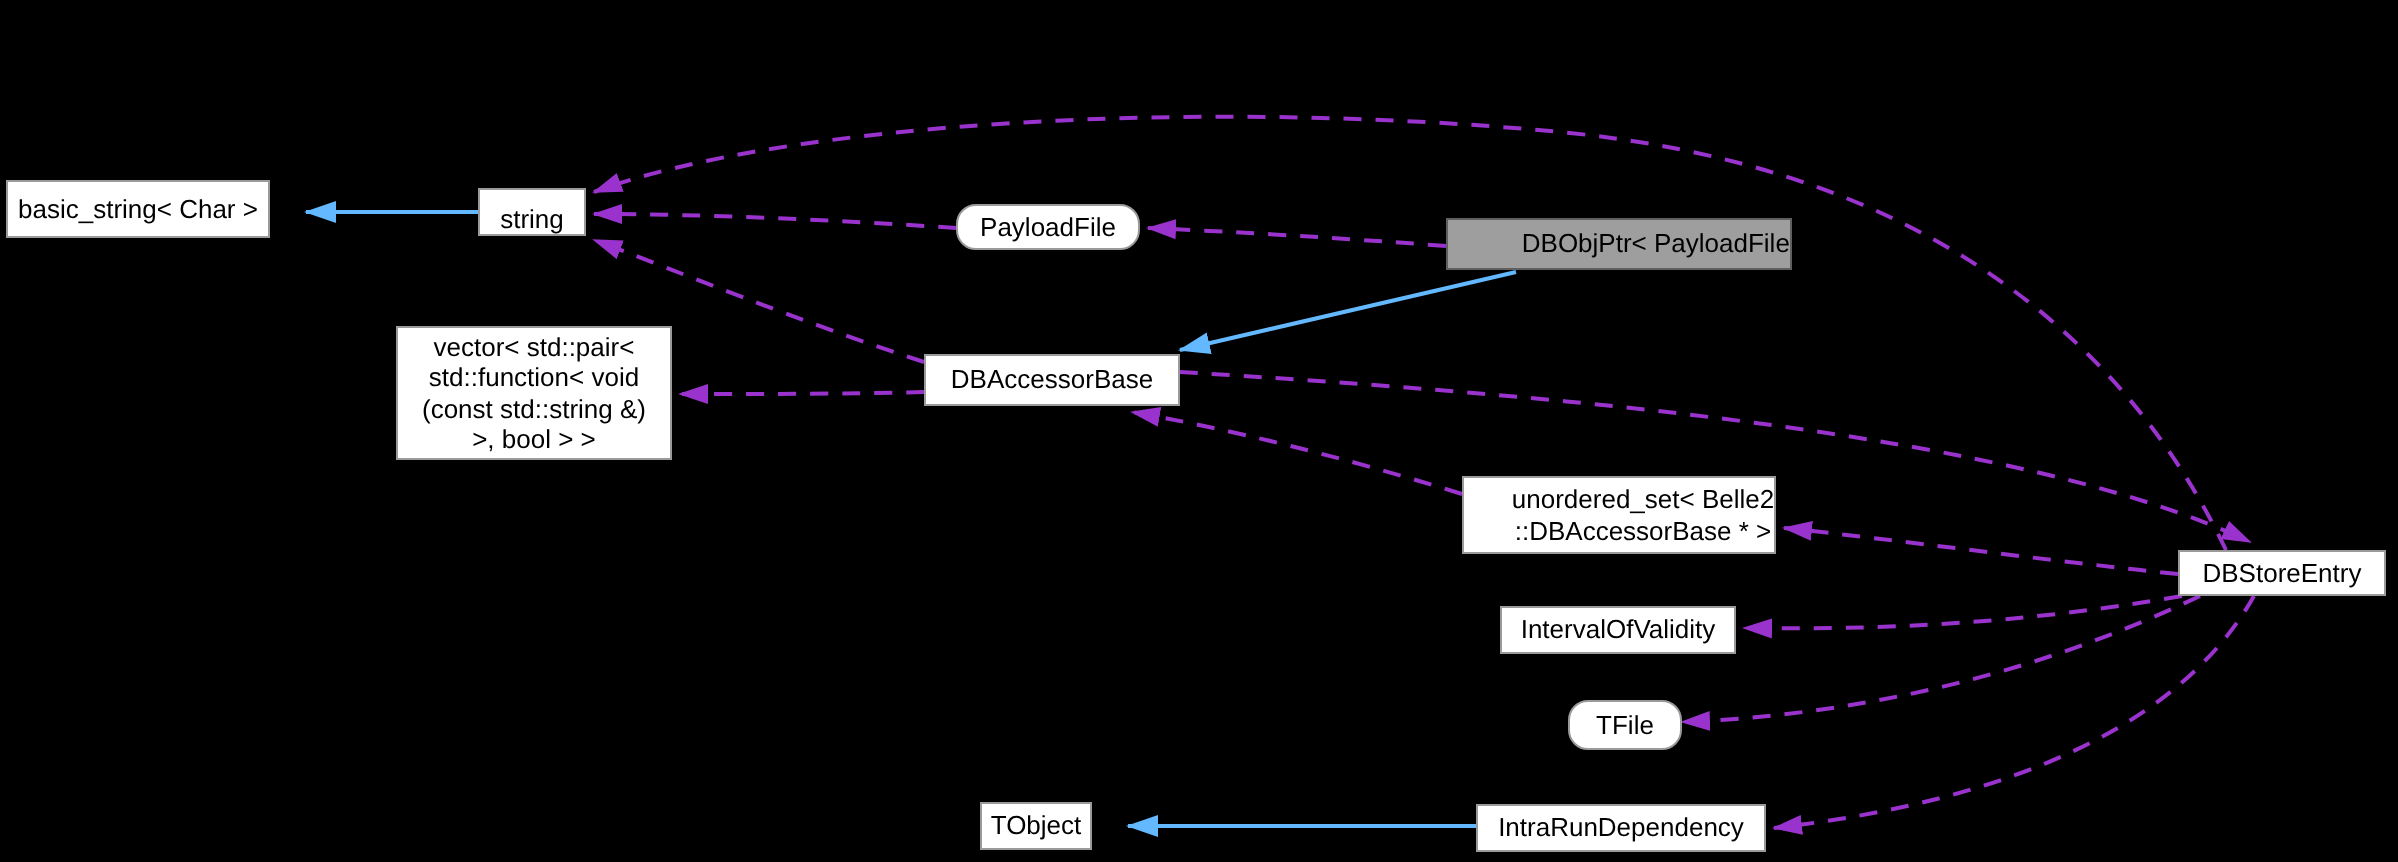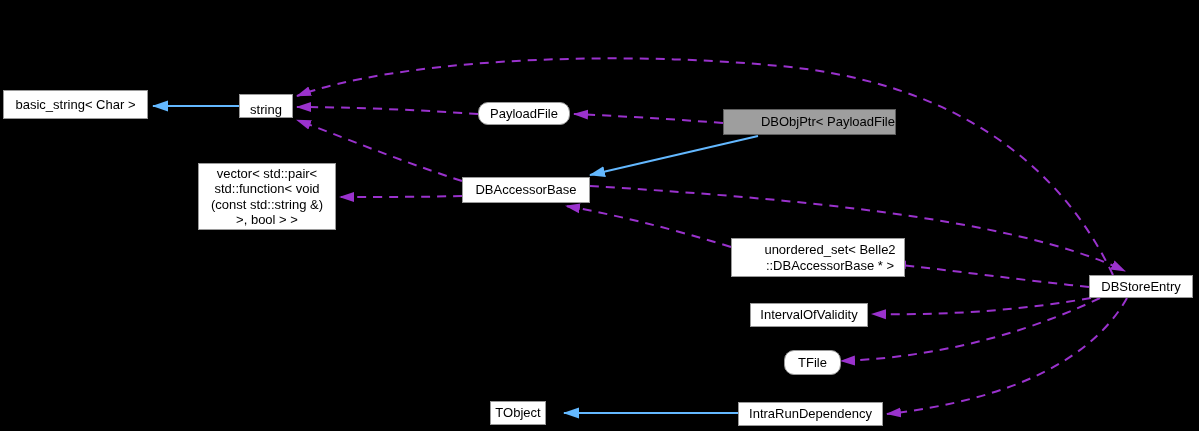--- a/index.html
+++ b/index.html
@@ -81,21 +81,21 @@
     <path class="edge usage" d="M 462 196 C 425 197, 385 197, 340 197" marker-end="url(#arrow-purple)"></path>
     <path class="edge usage" d="M 590 186 C 770 197, 1010 216, 1125 271" marker-end="url(#arrow-purple)"></path>
     <path class="edge usage" d="M 1113 275 C 1058 160, 950 82, 780 66 C 600 49, 392 61, 297 96" marker-end="url(#arrow-purple)"></path>
     <path class="edge usage" d="M 1089 287 C 1020 280, 950 270, 892 264" marker-end="url(#arrow-purple)"></path>
     <path class="edge usage" d="M 731 247 C 670 228, 612 214, 566 206" marker-end="url(#arrow-purple)"></path>
     <path class="edge usage" d="M 1091 298 C 1010 312, 940 315, 872 314" marker-end="url(#arrow-purple)"></path>
     <path class="edge usage" d="M 1100 298 C 1010 341, 920 358, 841 361" marker-end="url(#arrow-purple)"></path>
     <path class="edge usage" d="M 1127 298 C 1092 360, 1010 400, 887 414" marker-end="url(#arrow-purple)"></path>
   </svg>
 
-  <div class="node" style="left:3px; top:90px; width:145px; height:29px;">
+  <div class="node" style="left:3px; top:90px; width:132px; height:29px;">
     <span>basic_string&lt; Char &gt;</span>
   </div>
 
   <div class="node" style="left:239px; top:94px; width:54px; height:24px;justify-content:flex-end;">
     <span>string</span>
   </div>
 
   <div class="node" style="left:478px; top:102px; width:92px; height:23px;border-radius:10px;">
     <span>PayloadFile</span>
   </div>
@@ -108,21 +108,21 @@
     <span>vector&lt; std::pair&lt;</span>
     <span>std::function&lt; void</span>
     <span>(const std::string &amp;)</span>
     <span>&gt;, bool &gt; &gt;</span>
   </div>
 
   <div class="node" style="left:462px; top:177px; width:128px; height:26px;">
     <span>DBAccessorBase</span>
   </div>
 
-  <div class="node" style="left:731px; top:238px; width:174px; height:39px;padding-left:24px;">
+  <div class="node" style="left:731px; top:238px; width:157px; height:39px;padding-left:24px;">
     <span>unordered_set&lt; Belle2</span>
     <span>::DBAccessorBase * &gt;</span>
   </div>
 
   <div class="node" style="left:750px; top:303px; width:118px; height:24px;">
     <span>IntervalOfValidity</span>
   </div>
 
   <div class="node" style="left:784px; top:350px; width:57px; height:25px;border-radius:10px;">
     <span>TFile</span>

